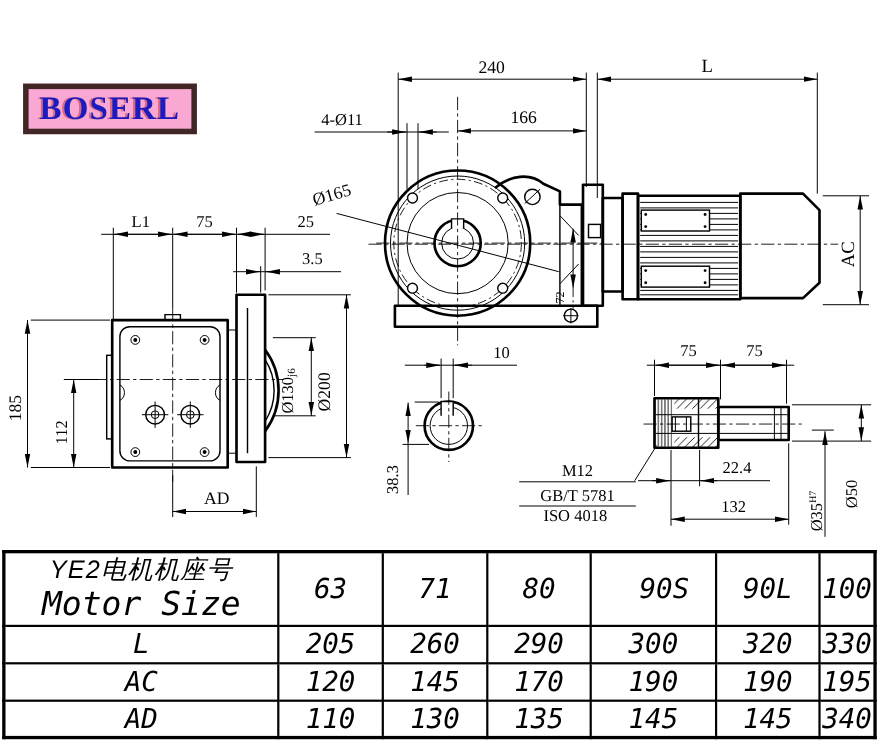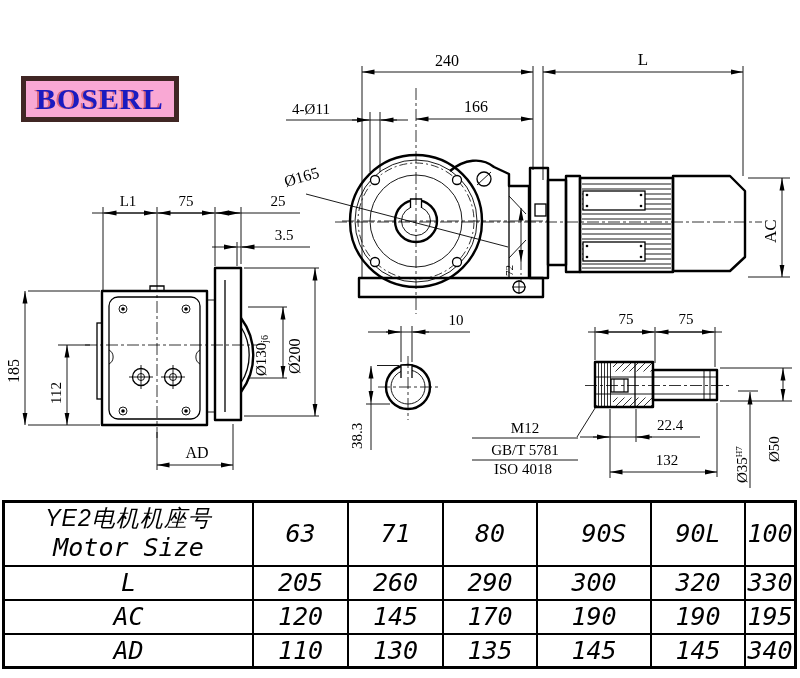--- a/index.html
+++ b/index.html
@@ -23,21 +23,21 @@
   .d15{font-size:15px;} .d16{font-size:16px;} .d17{font-size:17px;}
   .mid{text-anchor:middle;}
   #dimtable{position:absolute;left:2px;top:500px;width:795px;border-collapse:collapse;
         table-layout:fixed;background:#fff;font-family:"DejaVu Sans Mono","Liberation Sans",monospace;font-style:italic;}
   #dimtable td{border:2px solid #000;text-align:center;vertical-align:middle;
         font-size:25px;padding:0;}
   #dimtable{border:3px solid #000;}
   #dimtable .hdr{height:64px;}
   #dimtable .row{height:34px;}
   .cn{font-size:23px;letter-spacing:1px;font-family:"Liberation Sans",sans-serif;display:block;line-height:1.25;}
-  .en{font-size:25px;display:block;line-height:1.2;}
+  .en{font-size:30px;display:block;line-height:1.2;}
 </style>
 </head>
 <body>
 
 <div id="page">
 
   <div id="logo">
     <span>BOSERL</span>
   </div>
 

